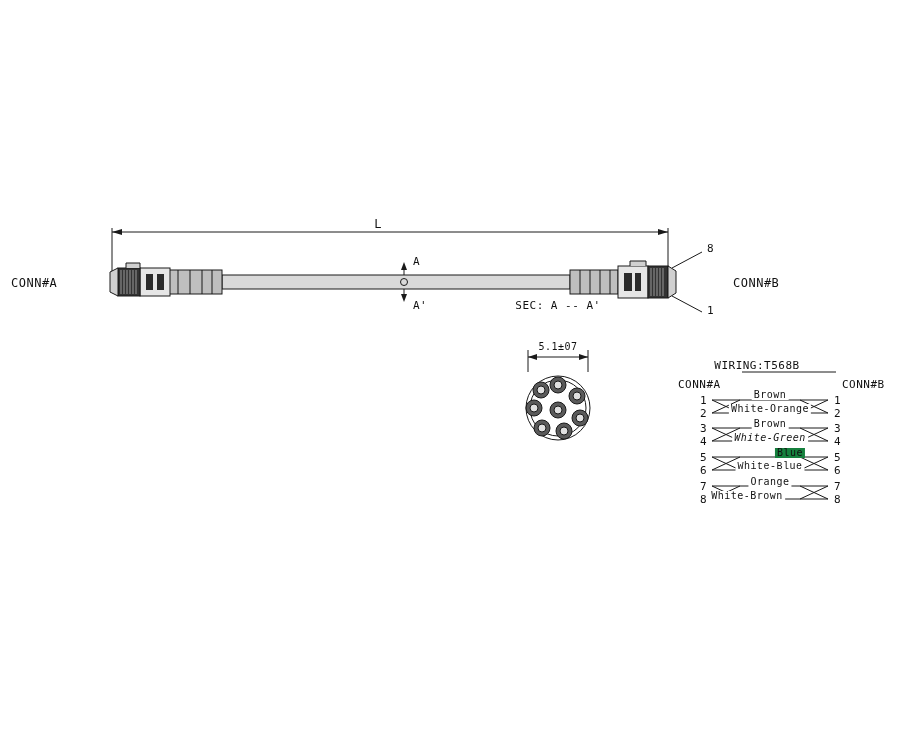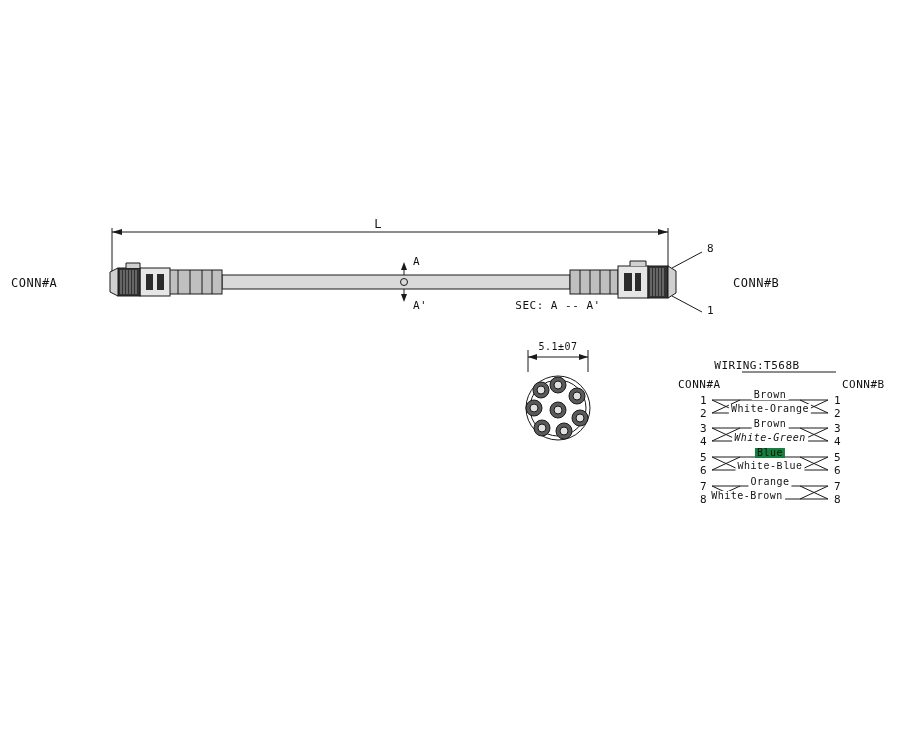--- a/index.html
+++ b/index.html
@@ -253,19 +253,19 @@
   <div class="lbl lbl-11" style="left:834px; top:465px;">6</div>
   <div class="lbl lbl-11" style="left:834px; top:481px;">7</div>
   <div class="lbl lbl-11" style="left:834px; top:494px;">8</div>
 
   <div class="lbl lbl-10 center" style="left:770px; top:390px; background:#fff; padding:0 2px;">Brown</div>
   <div class="lbl lbl-10 center" style="left:770px; top:404px; background:#fff; padding:0 2px;text-align:center;">White-Orange</div>
 
   <div class="lbl lbl-10 center" style="left:770px; top:419px; background:#fff; padding:0 2px;">Brown</div>
   <div class="lbl lbl-10 center" style="left:770px; top:433px; background:#fff; padding:0 2px;font-style:italic;">White-Green</div>
 
-  <div class="lbl lbl-10 center" style="left:770px; top:448px; background:#15803d; padding:0 2px;text-align:right;">Blue</div>
+  <div class="lbl lbl-10 center" style="left:790px; top:448px; background:#15803d; padding:0 2px;text-align:right;">Blue</div>
   <div class="lbl lbl-10 center" style="left:770px; top:462px; background:#fff; padding:0 2px;font-family:Liberation Mono, monospace;">White-Blue</div>
 
   <div class="lbl lbl-10 center" style="left:770px; top:477px; background:#fff; padding:0 2px;">Orange</div>
   <div class="lbl lbl-10 center" style="left:747px; top:491px; background:#fff; padding:0 2px;">White-Brown</div>
 
 </div>
 
 </body></html>

